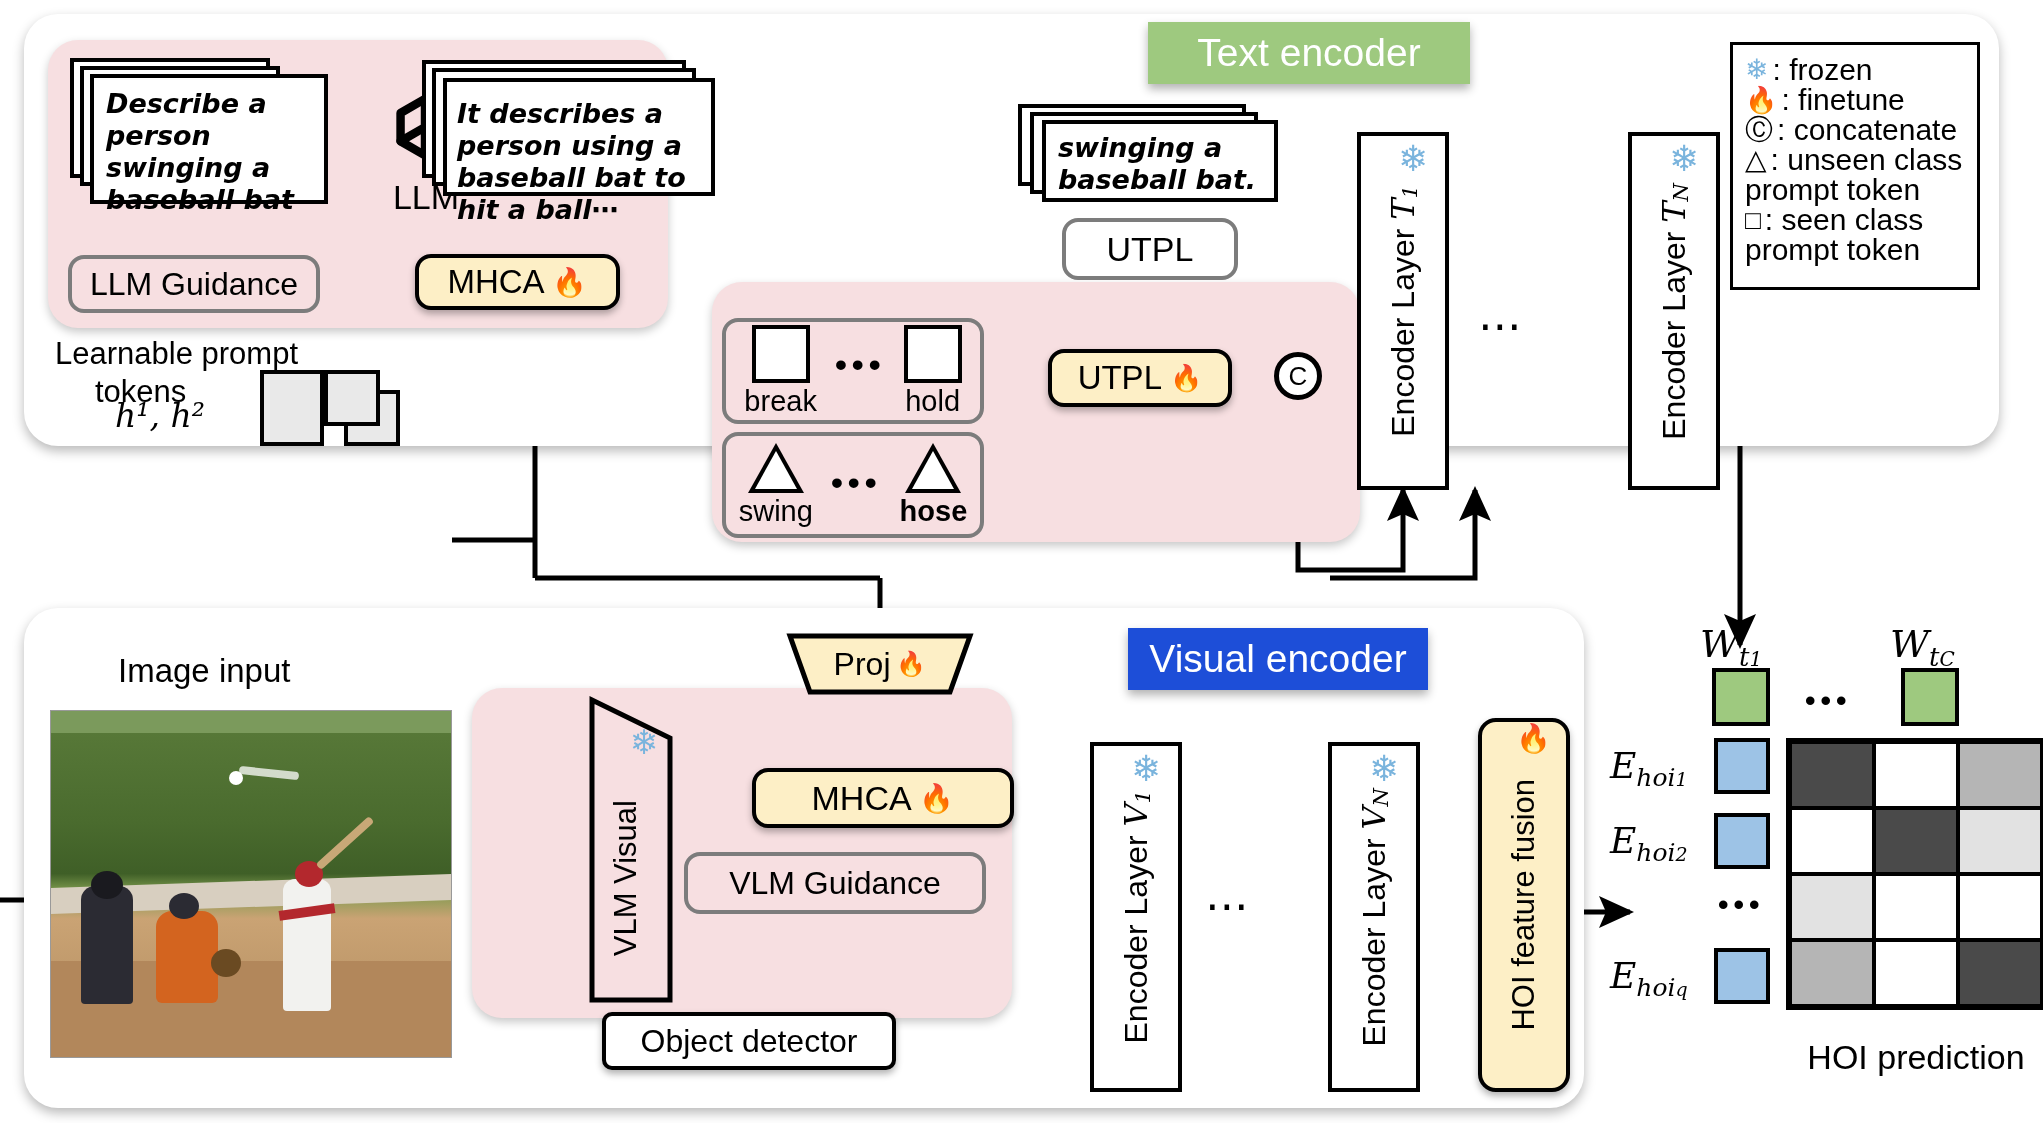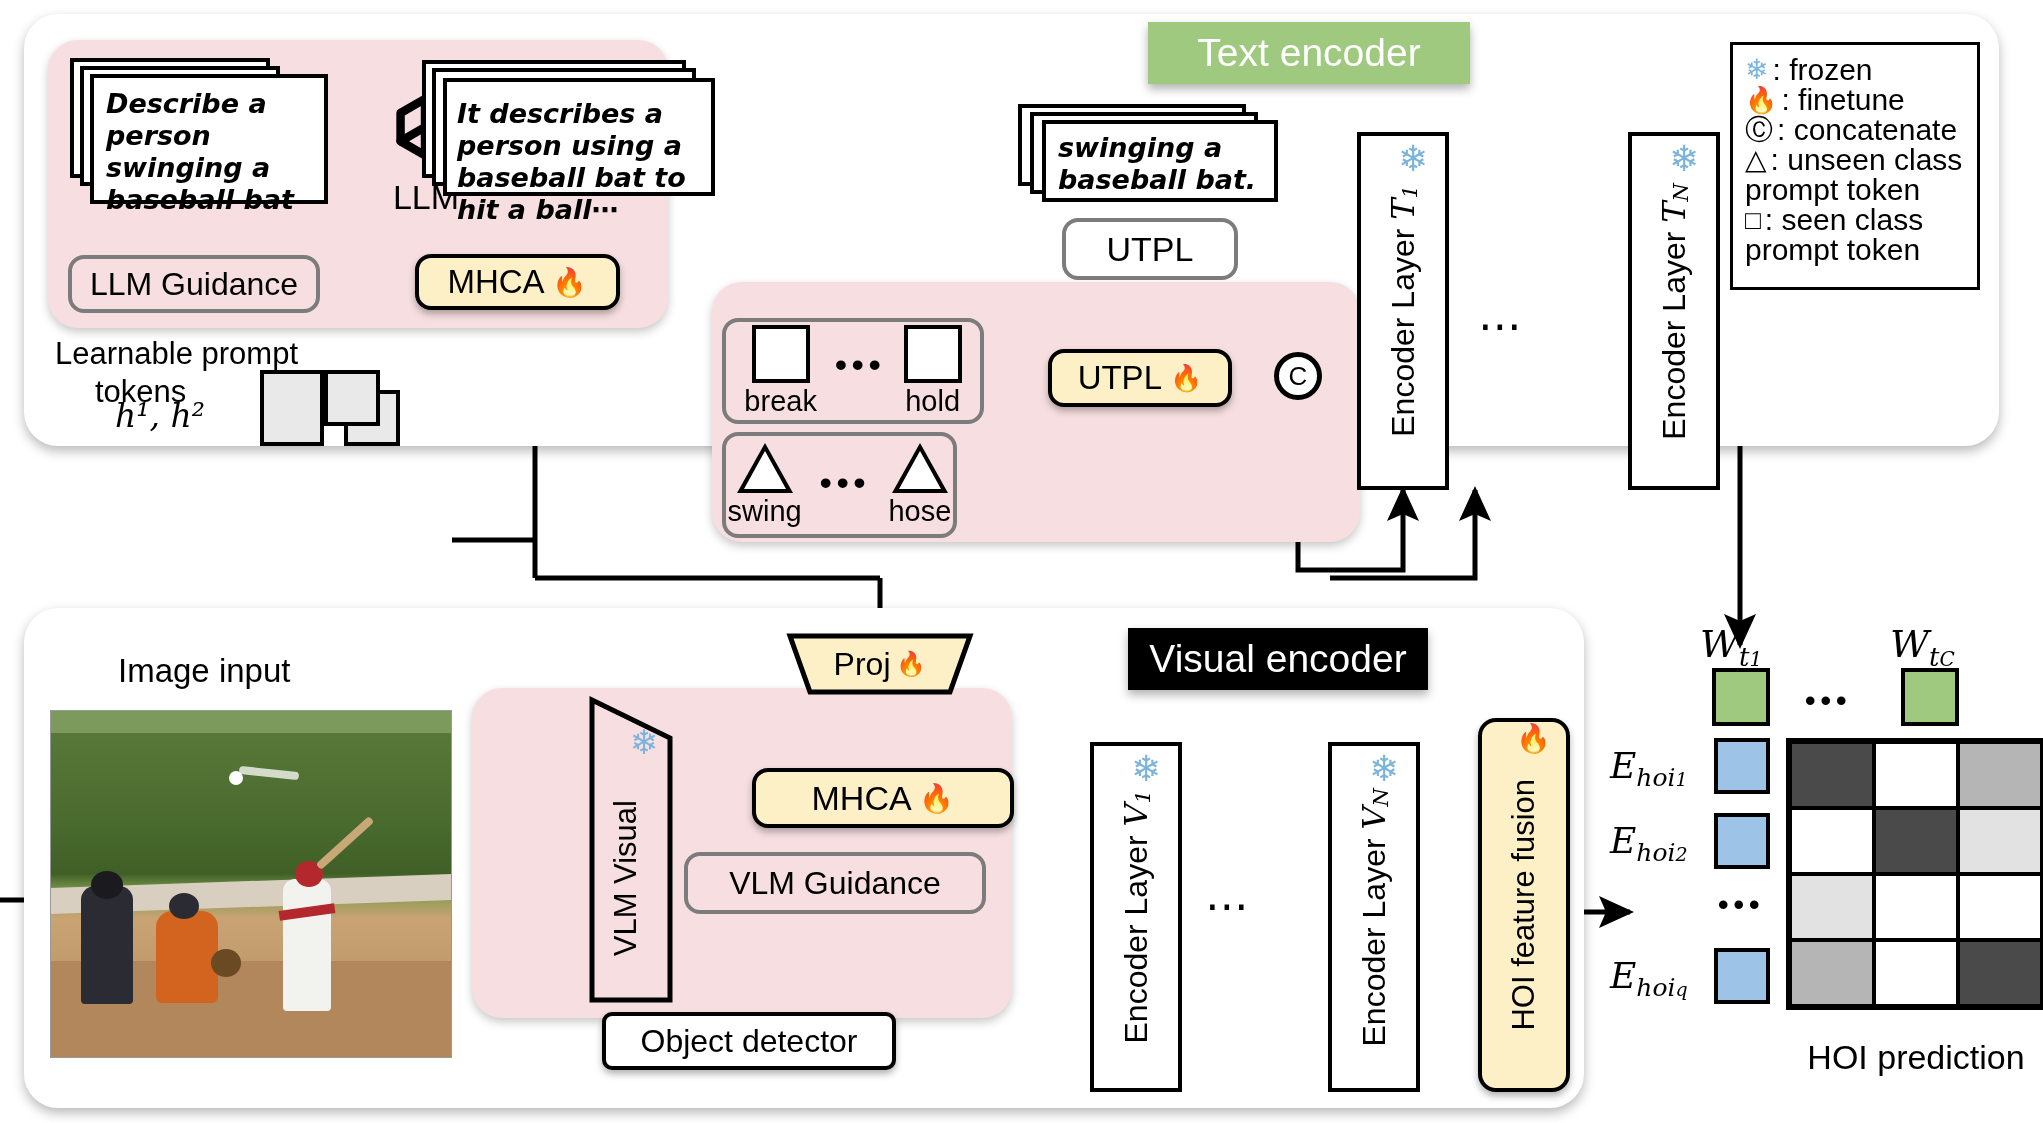--- a/index.html
+++ b/index.html
@@ -178,30 +178,30 @@
       <div style="font-size:29px;margin-top:2px;">break</div>
     </div>
     <div class="dots" style="margin-top:22px;">•••</div>
     <div style="text-align:center;">
       <div class="sq" style="width:50px;height:50px;margin:0 auto;"></div>
       <div style="font-size:29px;margin-top:2px;">hold</div>
     </div>
   </div>
 </div>
 
-<div class="abs grey-box" style="left:722px;top:432px;width:235px;height:106px;">
+<div class="abs grey-box" style="left:722px;top:432px;width:262px;height:106px;">
   <div style="display:flex;align-items:flex-start;gap:18px;">
     <div style="text-align:center;">
       <div class="tri" style="margin:0 auto;border-left:28px solid transparent;border-right:28px solid transparent;border-bottom:50px solid #000;position:relative;">
         <div style="position:absolute;left:-21px;top:8px;width:0;height:0;border-left:21px solid transparent;border-right:21px solid transparent;border-bottom:38px solid #fff;"></div>
       </div>
       <div style="font-size:29px;margin-top:2px;">swing</div>
     </div>
     <div class="dots" style="margin-top:22px;">•••</div>
-    <div style="text-align:right;">
+    <div style="text-align:right;font-weight:bold;">
       <div class="tri" style="margin:0 auto;border-left:28px solid transparent;border-right:28px solid transparent;border-bottom:50px solid #000;position:relative;">
         <div style="position:absolute;left:-21px;top:8px;width:0;height:0;border-left:21px solid transparent;border-right:21px solid transparent;border-bottom:38px solid #fff;"></div>
       </div>
       <div style="font-size:29px;margin-top:2px;">hose</div>
     </div>
   </div>
 </div>
 
 <div class="abs grey-box" style="left:1062px;top:218px;width:176px;height:62px;">
   <span style="font-size:34px;">UTPL</span>
@@ -322,21 +322,21 @@
 </div>
 
 <div class="abs grey-box" style="left:684px;top:852px;width:302px;height:62px;">
   <span style="font-size:32px;">VLM Guidance</span>
 </div>
 
 <div class="abs blk-round" style="left:602px;top:1012px;width:294px;height:58px;">
   <span style="font-size:32px;">Object detector</span>
 </div>
 
-<div class="abs tag" style="left:1128px;top:628px;width:300px;height:62px;background:#000000;">Visual encoder</div>
+<div class="abs tag" style="left:1128px;top:628px;width:300px;height:62px;background:#1d4ed8;">Visual encoder</div>
 
 <div class="abs blk" style="left:1090px;top:742px;width:92px;height:350px;">
   <span class="vert" style="font-size:32px;">
     <span>Encoder Layer </span><span class="mi">V</span><sub class="mi" style="font-size:21px;">1</sub>
   </span>
 </div>
 <div class="abs" style="left:1131px;top:748px;font-size:36px;color:#7ab4dd;">❄</div>
 
 <div class="abs" style="left:1205px;top:880px;font-size:44px;letter-spacing:2px;">⋯</div>
 

